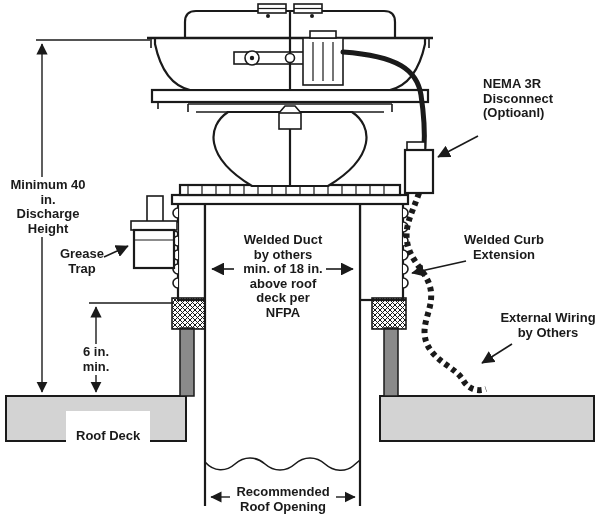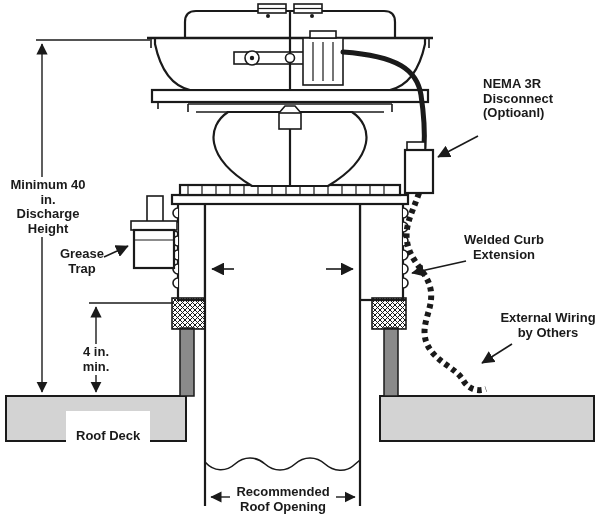--- a/index.html
+++ b/index.html
@@ -164,28 +164,34 @@
     <line class="leader" x1="326" y1="269" x2="353" y2="269" marker-end="url(#arr)"></line>
   </svg>
 
   <div class="label center bg" style="left:0; top:177px; width:96px;">Minimum 40 in.
 Discharge
 Height</div>
 
   <div class="label center" style="left:56px; top:247px; width:52px;">Grease
 Trap</div>
 
-  <div class="label center bg" style="left:62px; top:344px; width:68px;">4 in. min.</div>
+  <div class="label center bg" style="left:62px; top:344px; width:68px;">6 in. min.</div>
 
   <div class="label bg" style="left:66px; top:411px; padding:18px 10px;">Roof Deck</div>
 
   <div class="label" style="left:483px; top:77px;">NEMA 3R
 Disconnect
 (Optioanl)</div>
 
+  <div class="label center" style="left:213px; top:233px; width:140px;">Welded Duct
+by others
+min. of 18 in.
+above roof
+deck per
+NFPA</div>
 
   <div class="label center" style="left:448px; top:233px; width:112px;">Welded Curb
 Extension</div>
 
   <div class="label center" style="left:496px; top:311px; width:104px;">External Wiring
 by Others</div>
 
   <div class="label center" style="left:213px; top:485px; width:140px;">Recommended
 Roof Opening</div>
 

